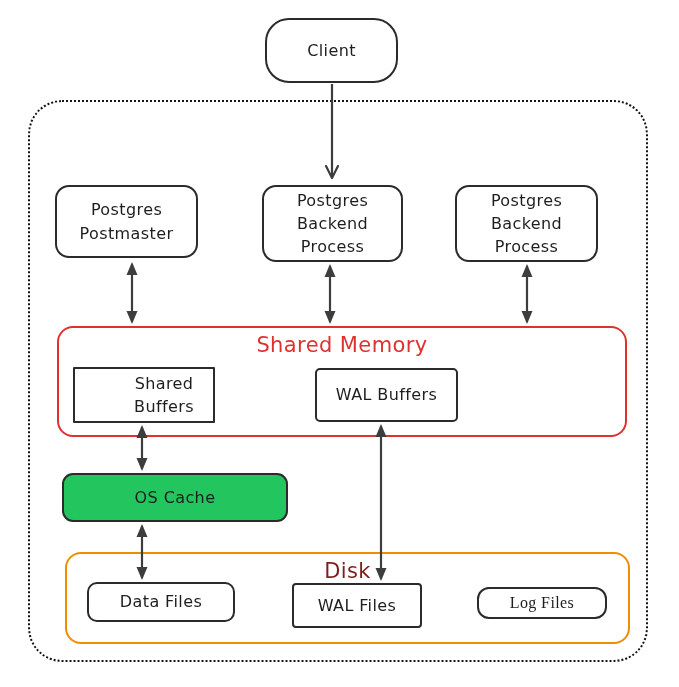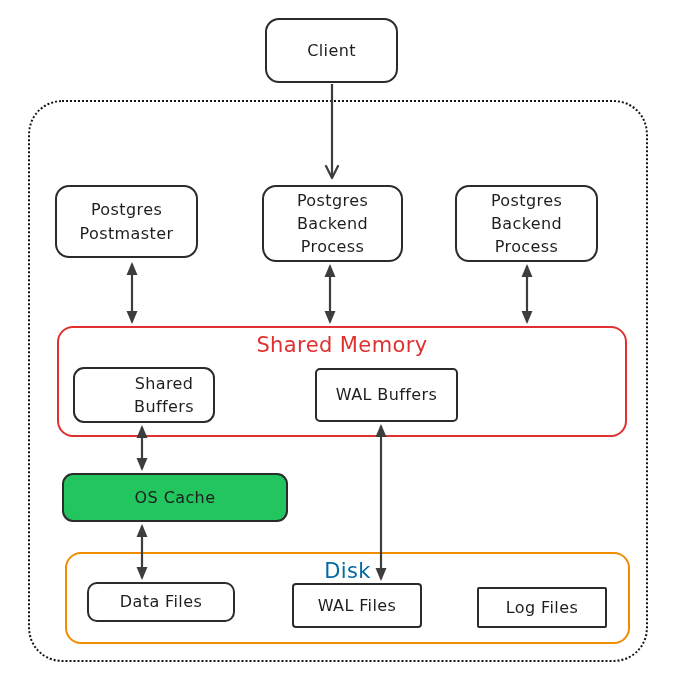--- a/index.html
+++ b/index.html
@@ -24,21 +24,21 @@
     border: 2.5px solid #2b2b2b;
     border-radius: 14px;
     background: #ffffff;
     color: #1e1e1e;
     font-size: 16px;
     line-height: 1.45;
     letter-spacing: 0.4px;
     white-space: pre-line;
     box-sizing: border-box;
   }
-  .client        { left: 265px; top: 18px;  width: 133px; height: 65px; border-radius: 14px; }
+  .client        { left: 265px; top: 18px;  width: 133px; height: 65px; border-radius: 24px; }
   .postmaster    { left: 55px;  top: 185px; width: 143px; height: 73px; }
   .backend-1     { left: 262px; top: 185px; width: 141px; height: 77px; }
   .backend-2     { left: 455px; top: 185px; width: 143px; height: 77px; }
 
   .outer-boundary {
     position: absolute;
     left: 28px; top: 100px;
     width: 620px; height: 562px;
     border: 2px dotted #141414;
     border-radius: 34px;
@@ -63,29 +63,29 @@
     border: 2.5px solid #f08c00;
   }
   .group-label {
     position: absolute;
     top: 5px; left: 0; right: 0;
     text-align: center;
     font-size: 21px;
     letter-spacing: 0.4px;
   }
   .shared-memory .group-label { color: #e03131; }
-  .disk .group-label { color: #0369a1; }
+  .disk .group-label { color: #7f1d1d; }
 
   
-  .shared-buffers { left: 73px;  top: 367px; width: 142px; height: 56px; border-radius: 11px; padding-left: 40px; }
+  .shared-buffers { left: 73px;  top: 367px; width: 142px; height: 56px; border-radius: 1px; padding-left: 40px; }
   .wal-buffers    { left: 315px; top: 368px; width: 143px; height: 54px; border-radius: 5px; }
   .os-cache      { left: 62px;  top: 473px; width: 226px; height: 49px; border-radius: 11px; background: #22c55e; }
   .data-files    { left: 87px;  top: 582px; width: 148px; height: 40px; border-radius: 10px; }
   .wal-files     { left: 292px; top: 583px; width: 130px; height: 45px; border-radius: 4px; }
-  .log-files     { left: 477px; top: 587px; width: 130px; height: 41px; border-radius: 2px; }
+  .log-files     { left: 477px; top: 587px; width: 130px; height: 32px; border-radius: 12px; font-family: Liberation Serif, serif; }
 
   .arrow-layer {
     position: absolute;
     left: 0; top: 0;
     width: 679px; height: 687px;
     pointer-events: none;
     z-index: 5;
   }
 </style>
 </head>

